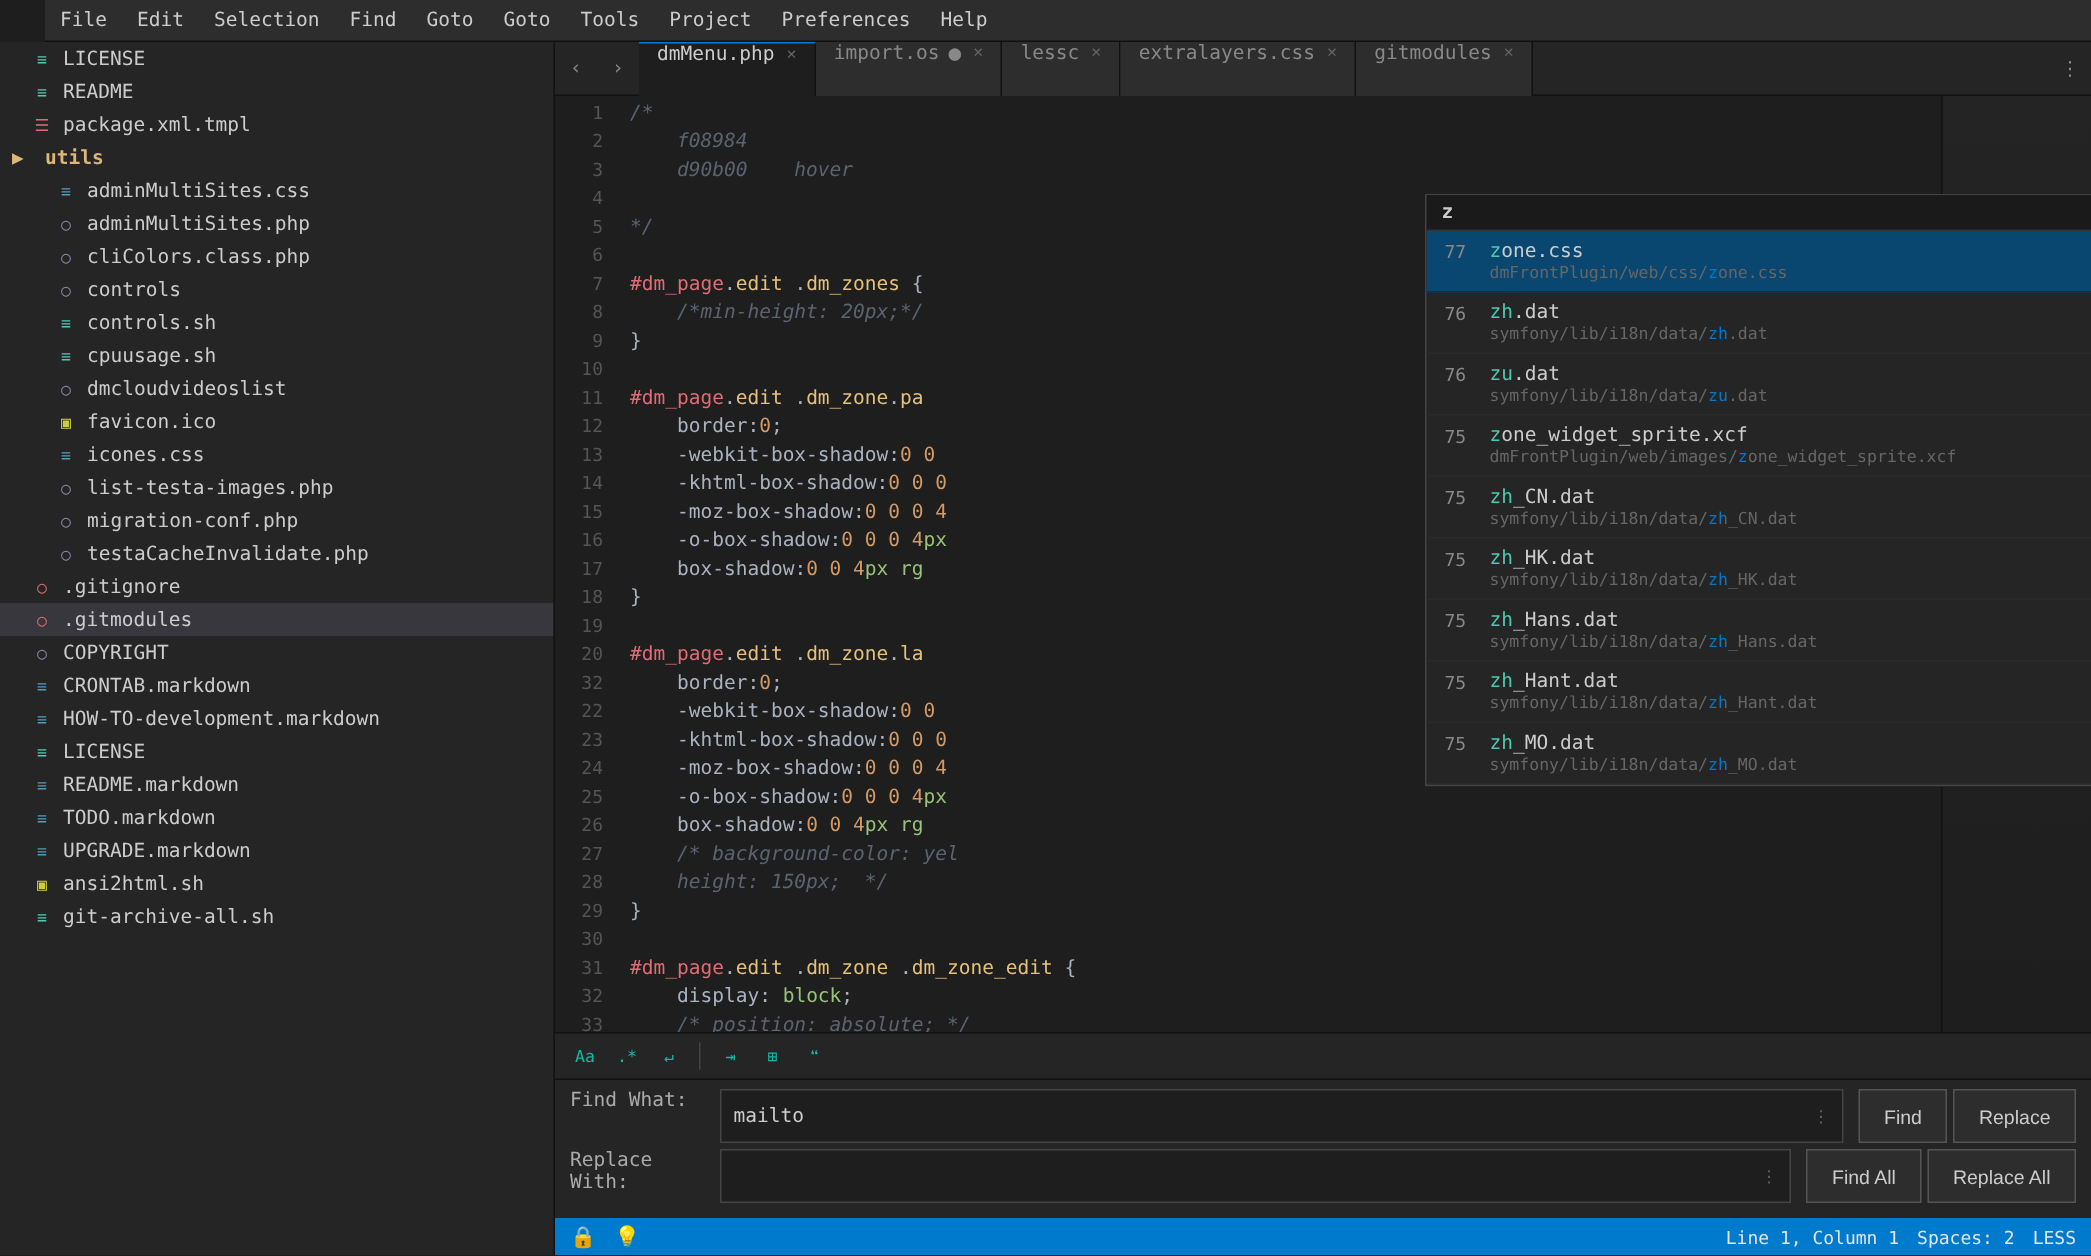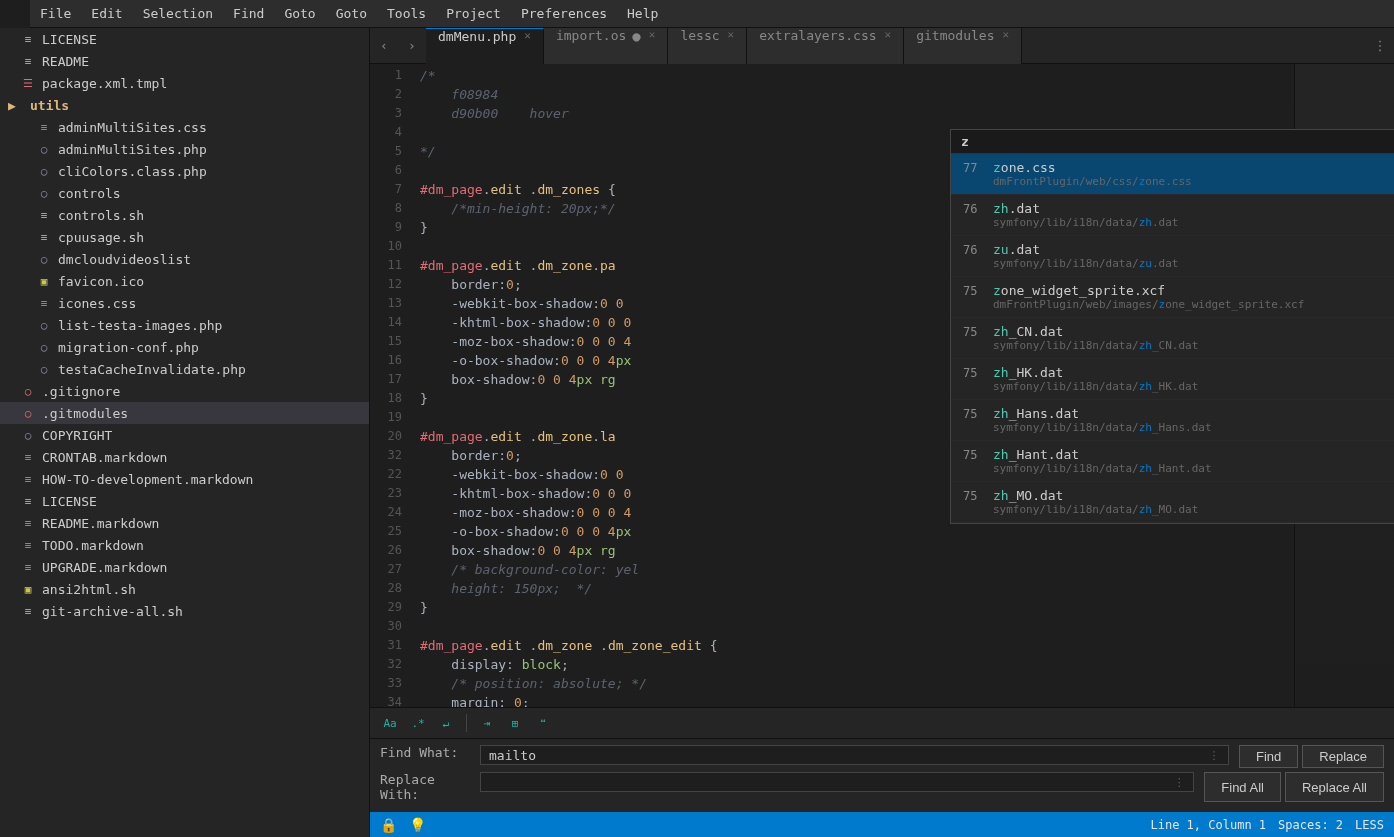--- a/index.html
+++ b/index.html
@@ -72,21 +72,21 @@
     .ac-count { width: 30px; color: #888; font-size: 12px; flex-shrink: 0; padding-top: 1px; }
     .ac-name { flex: 1; }
     .ac-filename { color: #ccc; font-size: 13px; }
     .ac-path { color: #666; font-size: 11px; }
     .ac-path span { color: #007acc; }
     
     
     .find-replace-bar { background: #252526; border-top: 1px solid #111; padding: 6px 10px; flex-shrink: 0; }
     .find-row { display: flex; margin-bottom: 4px; }
     .find-label { width: 100px; color: #aaa; font-size: 13px; flex-shrink: 0; }
-    .find-input-container { flex: 1; display: flex; align-items: center; background: #1e1e1e; border: 1px solid #444; height: 20px; }
+    .find-input-container { flex: 1; display: flex; align-items: center; background: #1e1e1e; border: 1px solid #444; height: 36px; }
     .find-input { flex: 1; background: transparent; border: none; outline: none; color: #ccc; font-size: 13px; padding: 0 8px; font-family: 'Consolas', monospace; }
     .find-input-actions { display: flex; align-items: center; padding: 0 4px; }
     .find-action-btn { width: 20px; height: 20px; display: flex; align-items: center; justify-content: center; color: #666; cursor: pointer; font-size: 11px; }
     .find-btns { display: flex; gap: 4px; margin-left: 10px; }
     .find-btn { padding: 3px 16px; background: #2d2d2d; border: 1px solid #555; color: #ccc; cursor: pointer; font-size: 13px; }
     
     
     .status-bar { background: #007acc; display: flex; align-items: center; justify-content: space-between; height: 25px; padding: 0 10px; flex-shrink: 0; }
     .status-left { display: flex; align-items: center; gap: 12px; }
     .status-right { display: flex; align-items: center; gap: 12px; }

